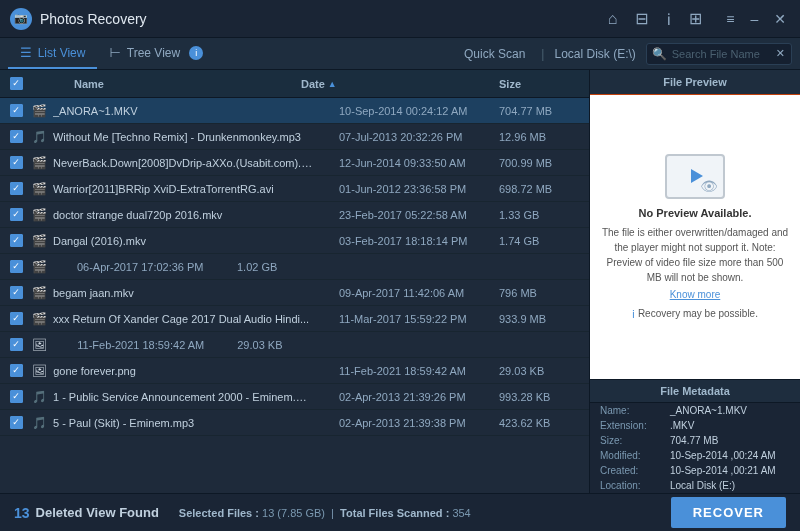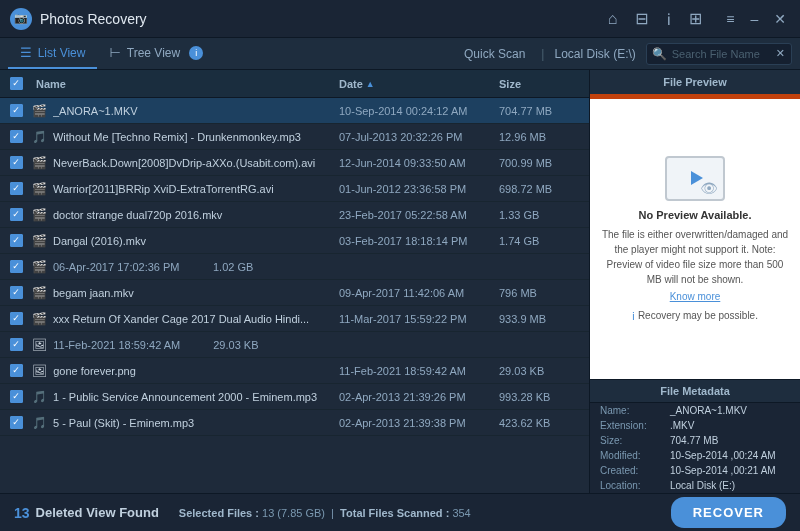--- a/index.html
+++ b/index.html
@@ -143,20 +143,21 @@
     }
 
     
     #table-header {
       background: #1a2d3e;
       height: 28px;
       display: flex;
       align-items: center;
       border-bottom: 1px solid #0d1825;
       flex-shrink: 0;
+      gap: 38px;
     }
     .th-check {
       width: 32px;
       display: flex;
       align-items: center;
       justify-content: center;
     }
     .col-name { flex: 1; padding-left: 4px; color: #a0b8cc; font-size: 11px; font-weight: 600; }
     .col-date { width: 160px; color: #a0b8cc; font-size: 11px; font-weight: 600; display: flex; align-items: center; gap: 3px; }
     .col-size { width: 90px; color: #a0b8cc; font-size: 11px; font-weight: 600; }
@@ -217,20 +218,21 @@
       text-overflow: ellipsis;
       white-space: nowrap;
       font-size: 11px;
       color: #c0d0de;
     }
     .cell-date {
       width: 160px;
       font-size: 11px;
       color: #8fa8c0;
       flex-shrink: 0;
+      margin-left: 24px;
     }
     .cell-size {
       width: 90px;
       font-size: 11px;
       color: #8fa8c0;
       flex-shrink: 0;
     }
 
     
     #preview-panel {
@@ -239,21 +241,21 @@
       flex-direction: column;
       background: #1a2535;
       flex-shrink: 0;
     }
     #preview-header {
       background: #1e2d3e;
       padding: 6px 10px;
       font-size: 11px;
       color: #a0b8cc;
       font-weight: 600;
-      border-bottom: 5px solid #c2410c;
+      border-bottom: 1px solid #c2410c;
       text-align: center;
     }
     #preview-content {
       flex: 1;
       display: flex;
       flex-direction: column;
       align-items: center;
       justify-content: center;
       padding: 10px;
       background: #ffffff;
@@ -365,21 +367,21 @@
       margin-left: 20px;
       font-size: 11px;
       color: #7a98b0;
     }
     #status-details b { color: #a0b8cc; }
     #recover-btn {
       margin-left: auto;
       background: #4a90d9;
       color: white;
       border: none;
-      border-radius: 13px;
+      border-radius: 2px;
       padding: 8px 22px;
       font-size: 13px;
       font-weight: 700;
       cursor: pointer;
       letter-spacing: 1px;
     }
   </style>
 </head>
 <body>
 

